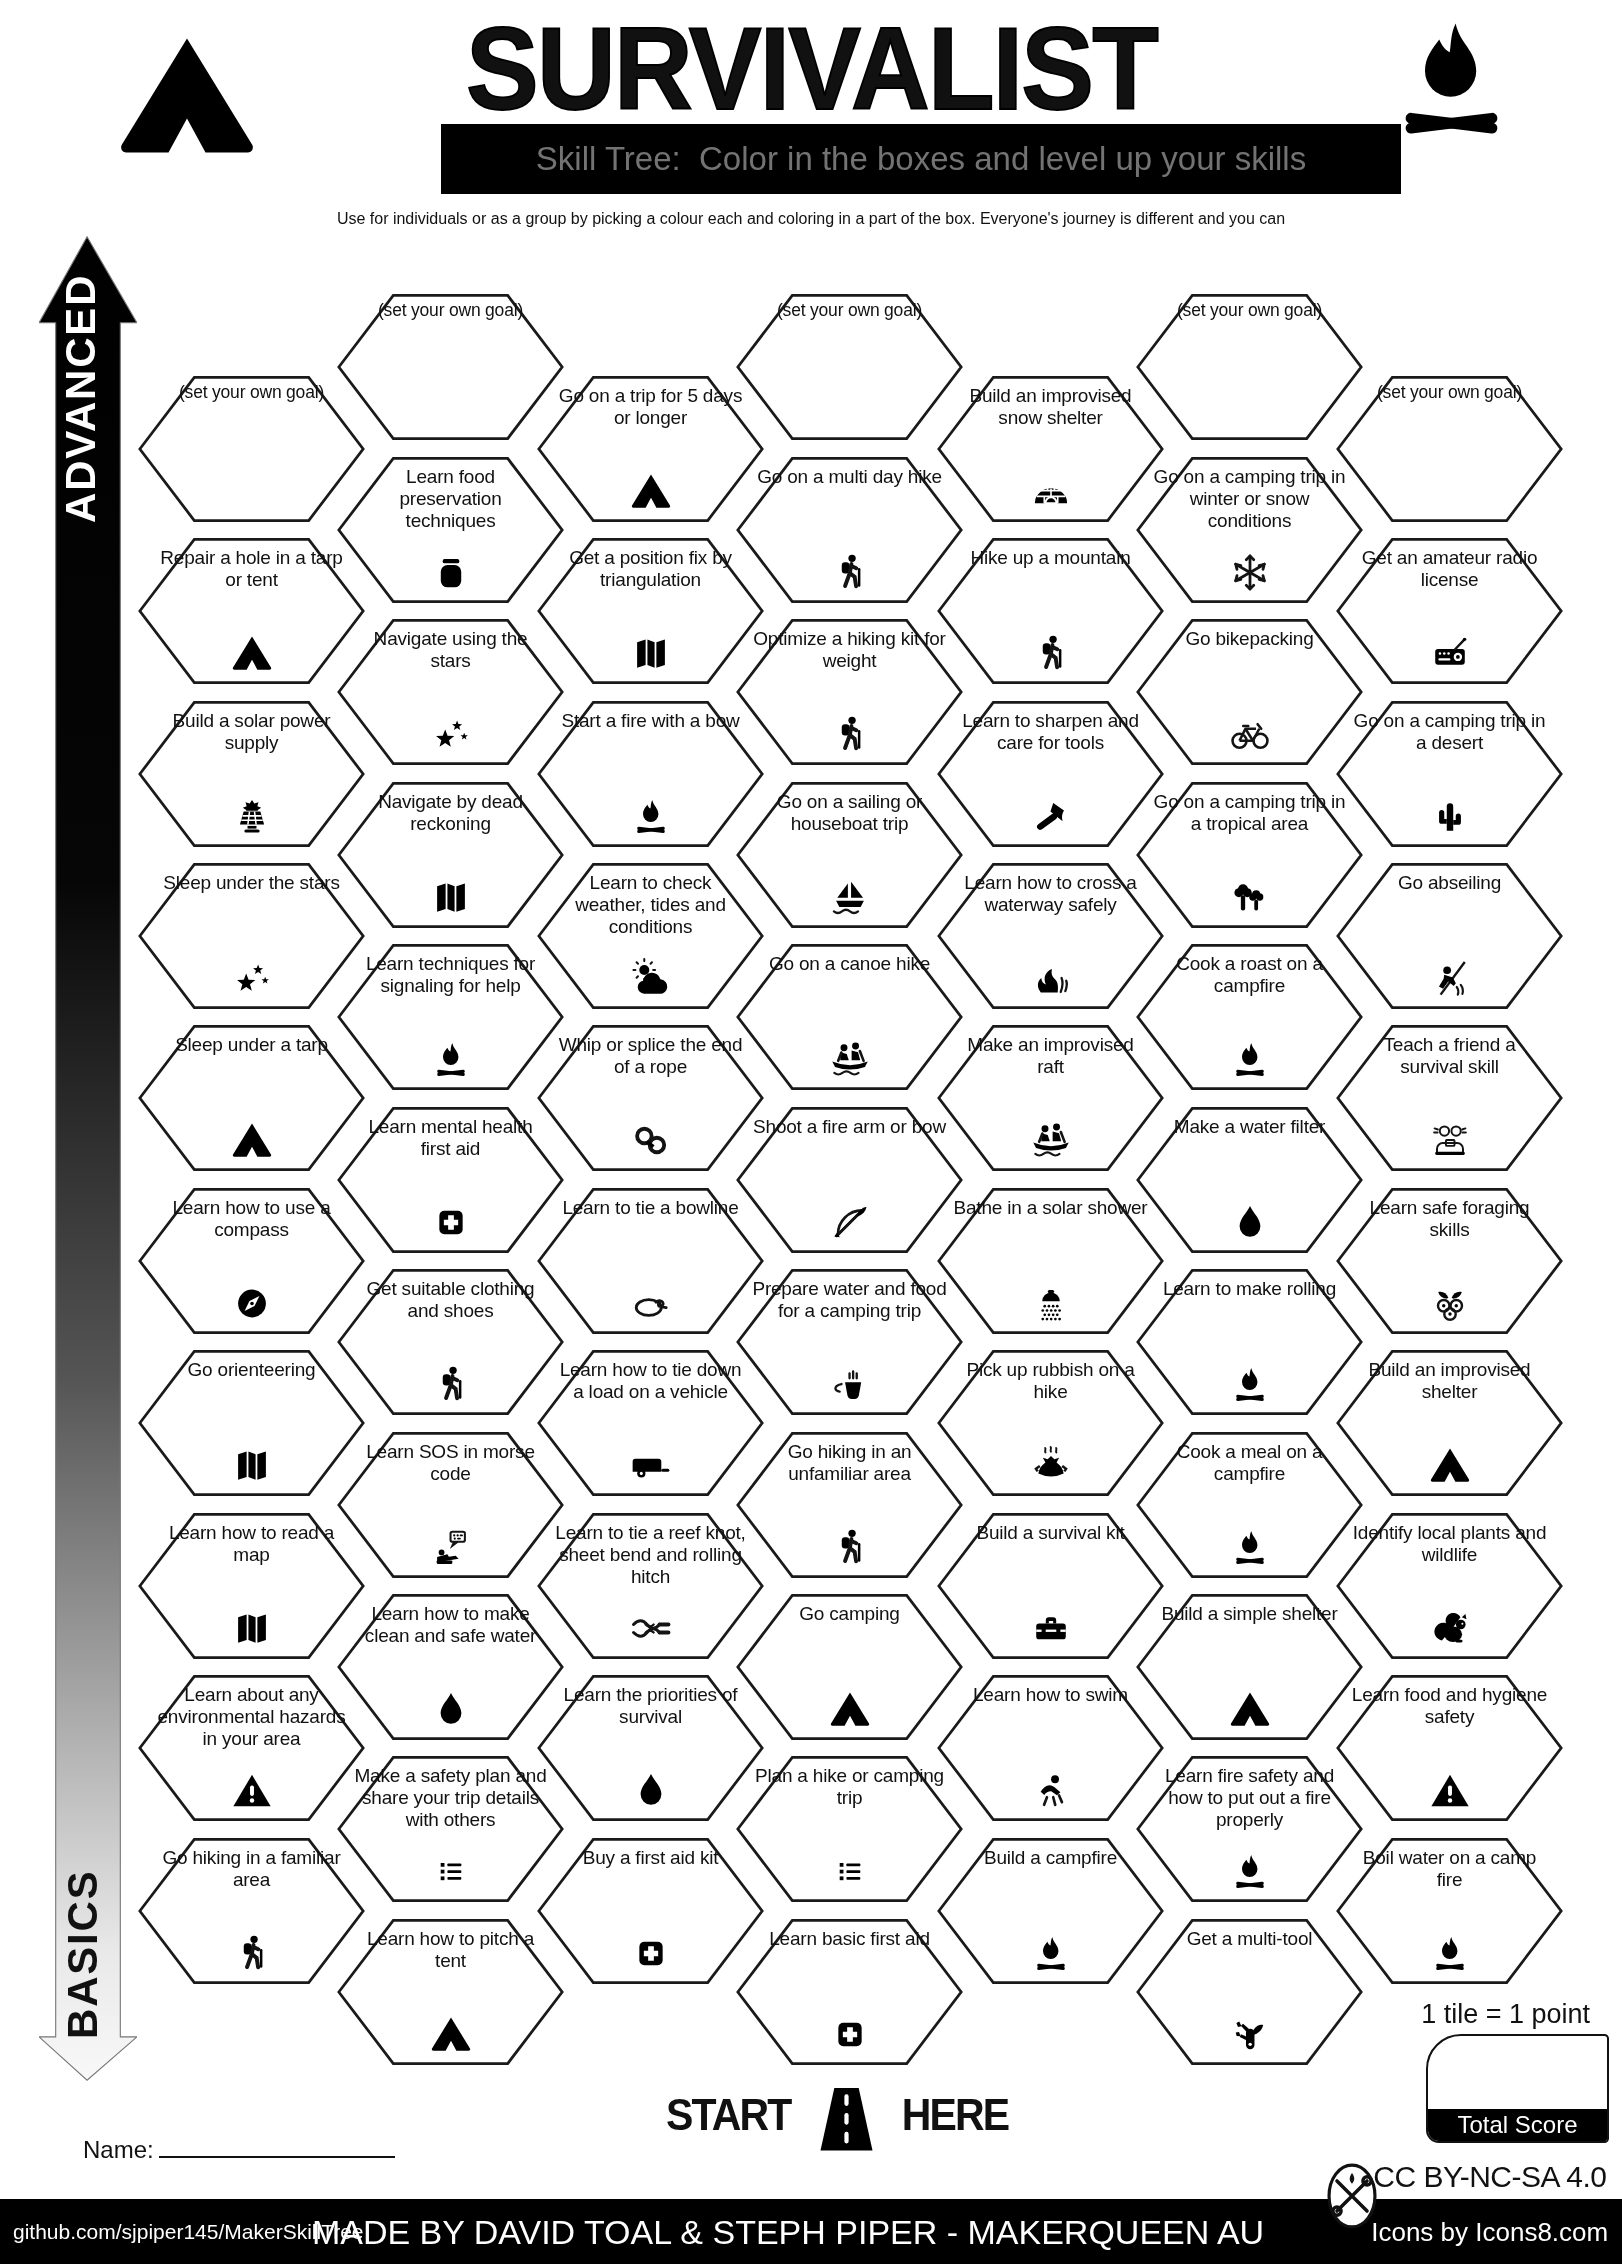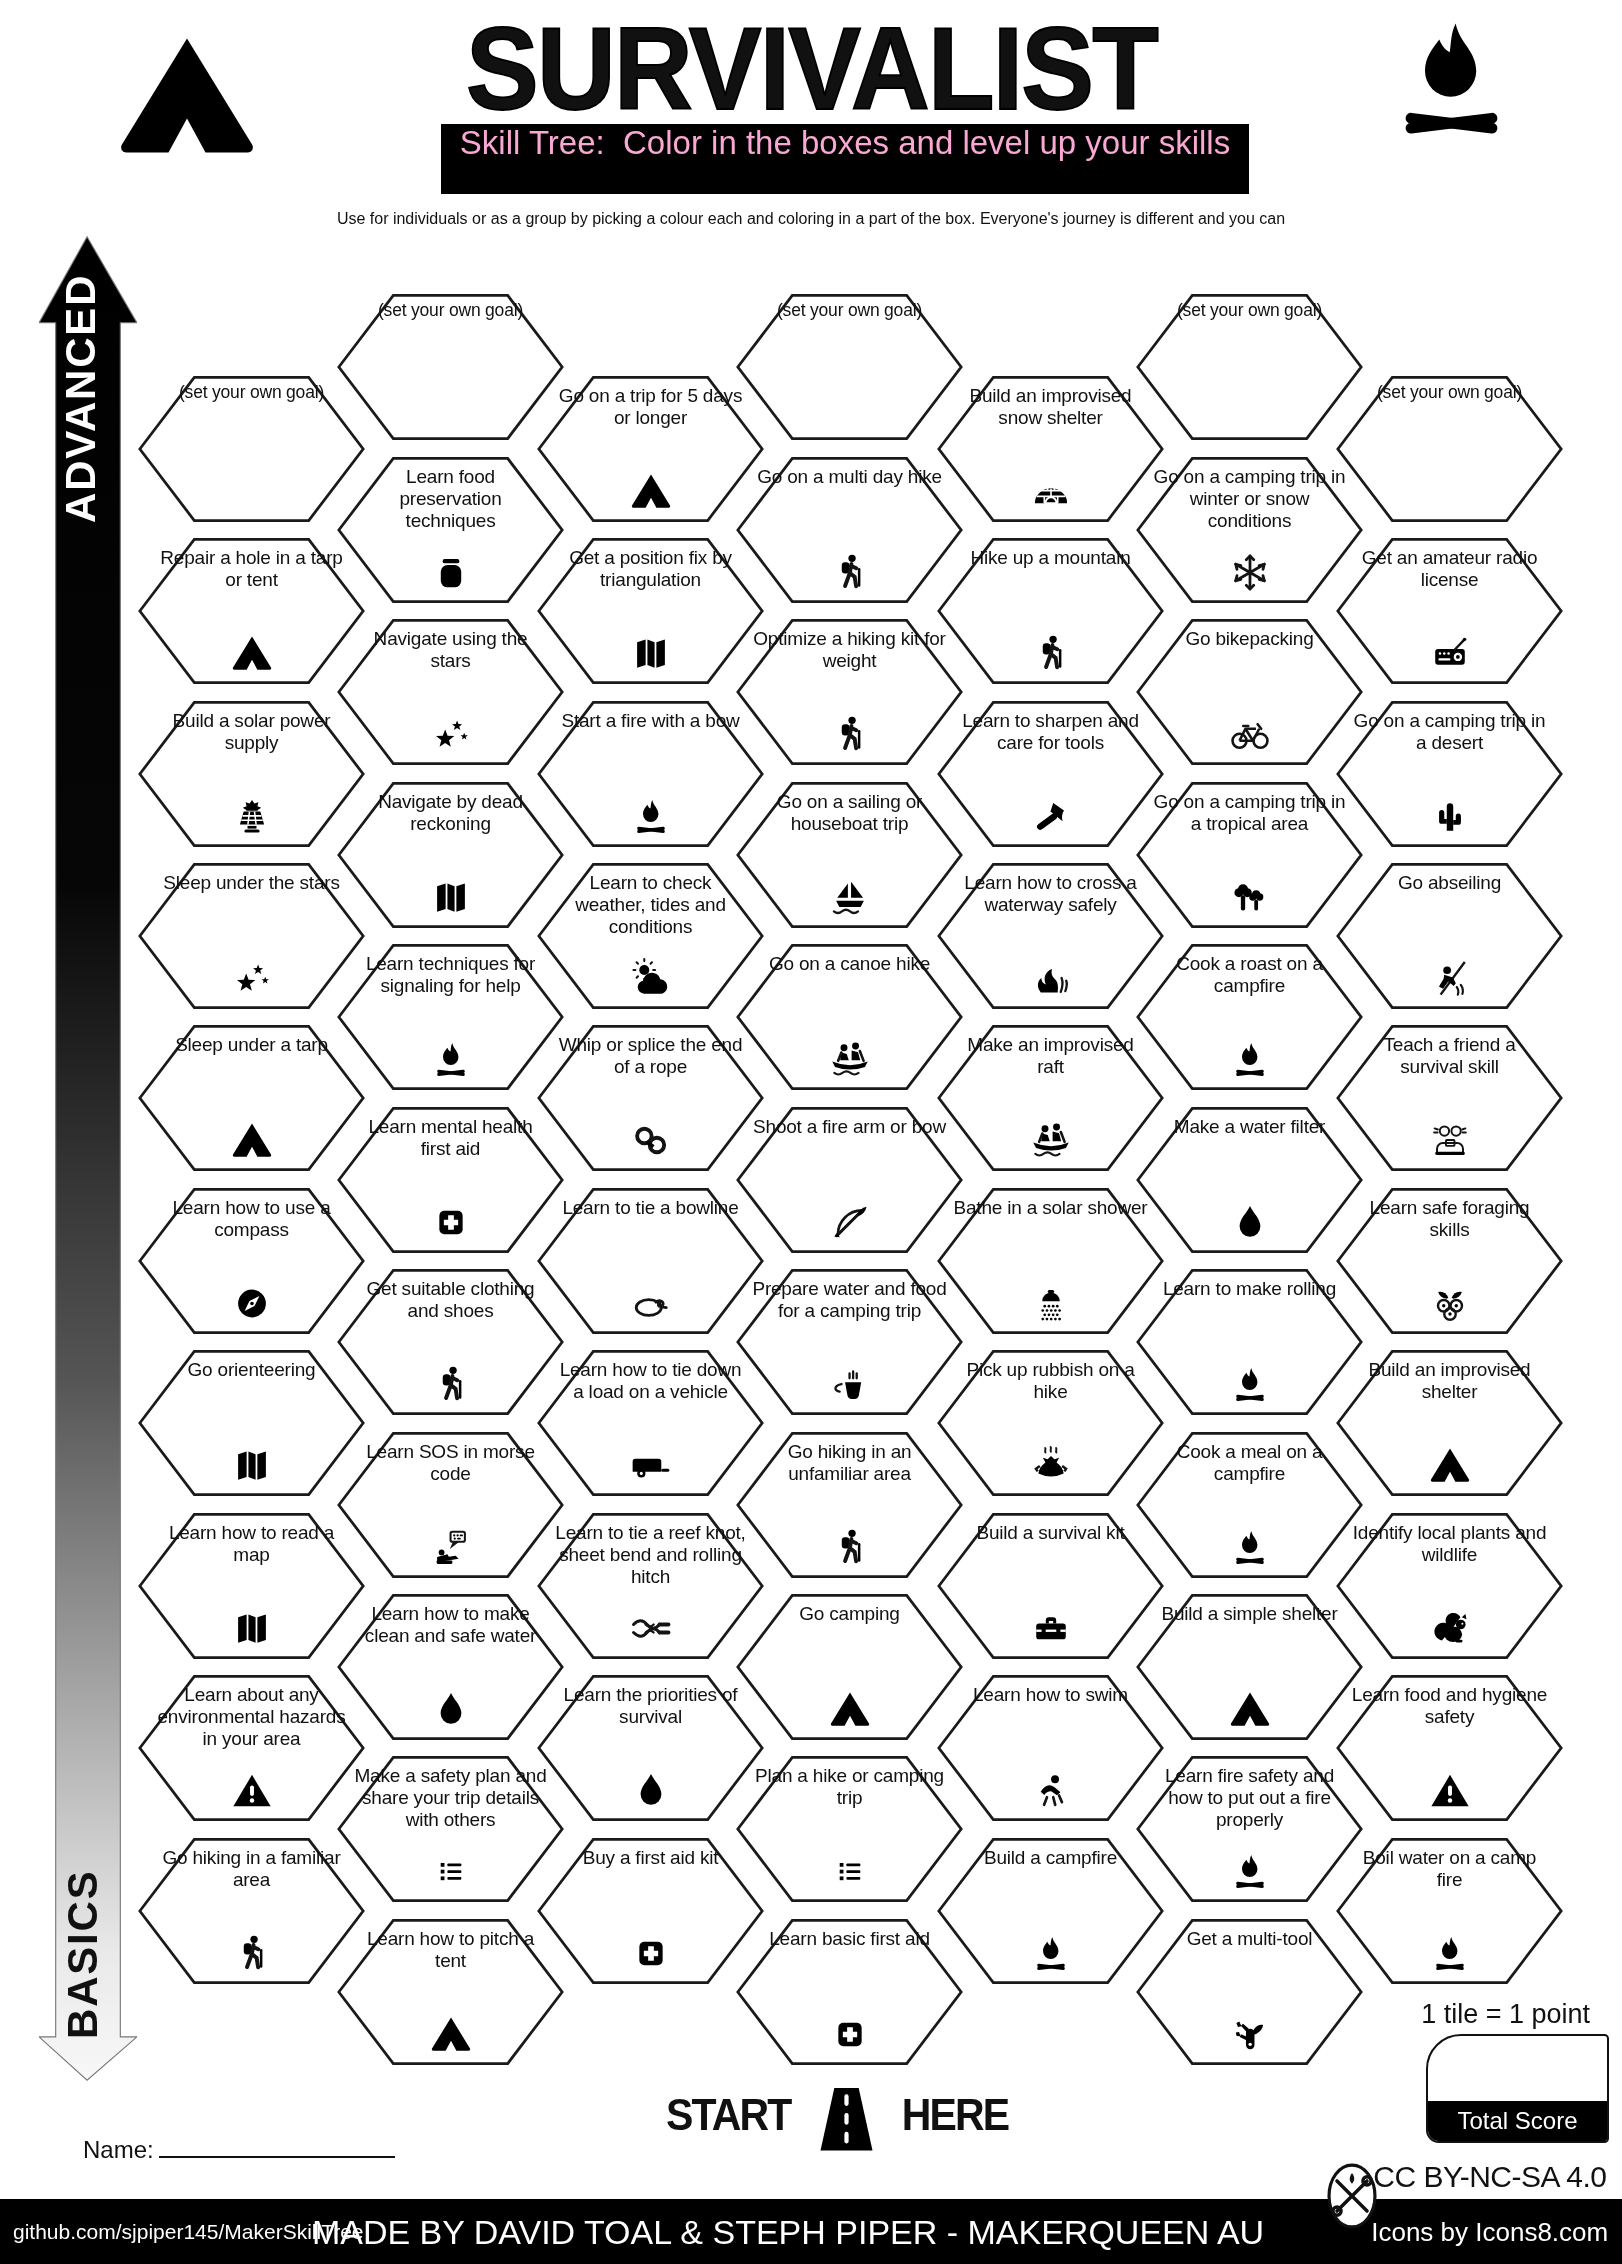--- a/index.html
+++ b/index.html
@@ -1,22 +1,22 @@
 <!DOCTYPE html>
 <html style="font-size:14.8px"><head>
 <meta charset="utf-8">
 <style>
   html,body{margin:0;padding:0;background:#fff}
   .page{position:relative;width:1623px;height:2265px;background:#fff;overflow:hidden;
         font-family:"Liberation Sans",sans-serif;color:#111}
   .big-icon{position:absolute;color:#0d0d0d}
   .title{position:absolute;top:0;left:0;right:0;text-align:center;font-size:109px;font-weight:bold;
          letter-spacing:-1.8px;transform:scaleY(1.08);transform-origin:top center;-webkit-text-stroke:1.8px #000}
-  .subtitle-bar{position:absolute;left:441px;top:124px;width:808px;height:70px;background:#000;color:#f9a8d4;
-         display:flex;justify-content:center;font-size:33px;white-space:pre}
+  .subtitle-bar{position:absolute;left:441px;top:124px;width:960px;height:70px;background:#000;color:#737373;
+         display:flex;align-items:center;justify-content:center;font-size:33px;white-space:pre}
   .description{position:absolute;top:207px;left:257px;width:1108px;text-align:center;font-size:16px;line-height:1.5}
   .axis-arrow{position:absolute;left:39px;top:235px}
   .axis-label{position:absolute;writing-mode:vertical-rl;transform:rotate(180deg);font-weight:bold;
          letter-spacing:1.8px;text-align:center}
   .axis-label.advanced{left:57px;top:273px;height:251px;color:#fff;font-size:42px}
   .axis-label.basics{left:59px;top:1866px;height:177px;color:#111;font-size:42px}
   .hex{position:absolute;width:227px;height:148px}
   .hex-shape{position:absolute;left:0;top:0;width:100%;height:100%}
   .hex-shape polygon{fill:#fff;stroke:#1a1a1a;stroke-width:3}
   .hex-label{position:absolute;top:10px;left:15.7px;right:15.7px;text-align:center;font-size:19px;
@@ -24,21 +24,21 @@
   .hex.goal .hex-label{top:6.5px;font-size:17.5px}
   .hex-icon{position:absolute;left:50%;bottom:10px;transform:translateX(-50%);width:43px;height:43px;color:#141414}
   .start-here{position:absolute;top:2074px;left:666px;display:flex;align-items:center;gap:14px;
          font-size:41px;font-weight:bold;letter-spacing:-1.8px;transform:scaleY(1.1)}
   .road-svg{width:83px;height:78px;margin-top:5.5px}
   .name-row{position:absolute;left:83px;top:2132px;font-size:24px}
   .name-line{display:inline-block;width:236px;border-bottom:2.8px solid #111;height:24px;margin-left:5.5px}
   .tile-note{position:absolute;right:33px;top:1999px;font-size:27px}
   .score-box{position:absolute;left:1426px;top:2034px;width:179px;height:105px;border:2.3px solid #111;
          border-radius:35px 4.6px 4.6px 13px;overflow:hidden;background:#fff}
-  .score-bar{position:absolute;left:0;right:0;bottom:0;height:40px;background:#000;color:#fff;display:flex;
+  .score-bar{position:absolute;left:0;right:0;bottom:0;height:32px;background:#000;color:#fff;display:flex;
          align-items:center;justify-content:center;font-size:24px}
   .maker-logo{position:absolute;left:1314px;top:2139px;width:76px;height:114px;z-index:3}
   .license{position:absolute;right:16.6px;top:2160px;font-size:30px;letter-spacing:-0.5px}
   .footer-bar{position:absolute;left:0;right:0;bottom:0;height:66px;background:#000;color:#fff;z-index:1}
   .footer-bar .fl{position:absolute;left:13px;top:50%;transform:translateY(-50%);font-size:21px}
   .footer-bar .fc{position:absolute;left:788px;top:50%;transform:translate(-50%,-50%);font-size:34px;white-space:nowrap}
   .footer-bar .fr{position:absolute;right:14.8px;top:50%;transform:translateY(-50%);font-size:26px}
 </style>
 </head>
 <body>

